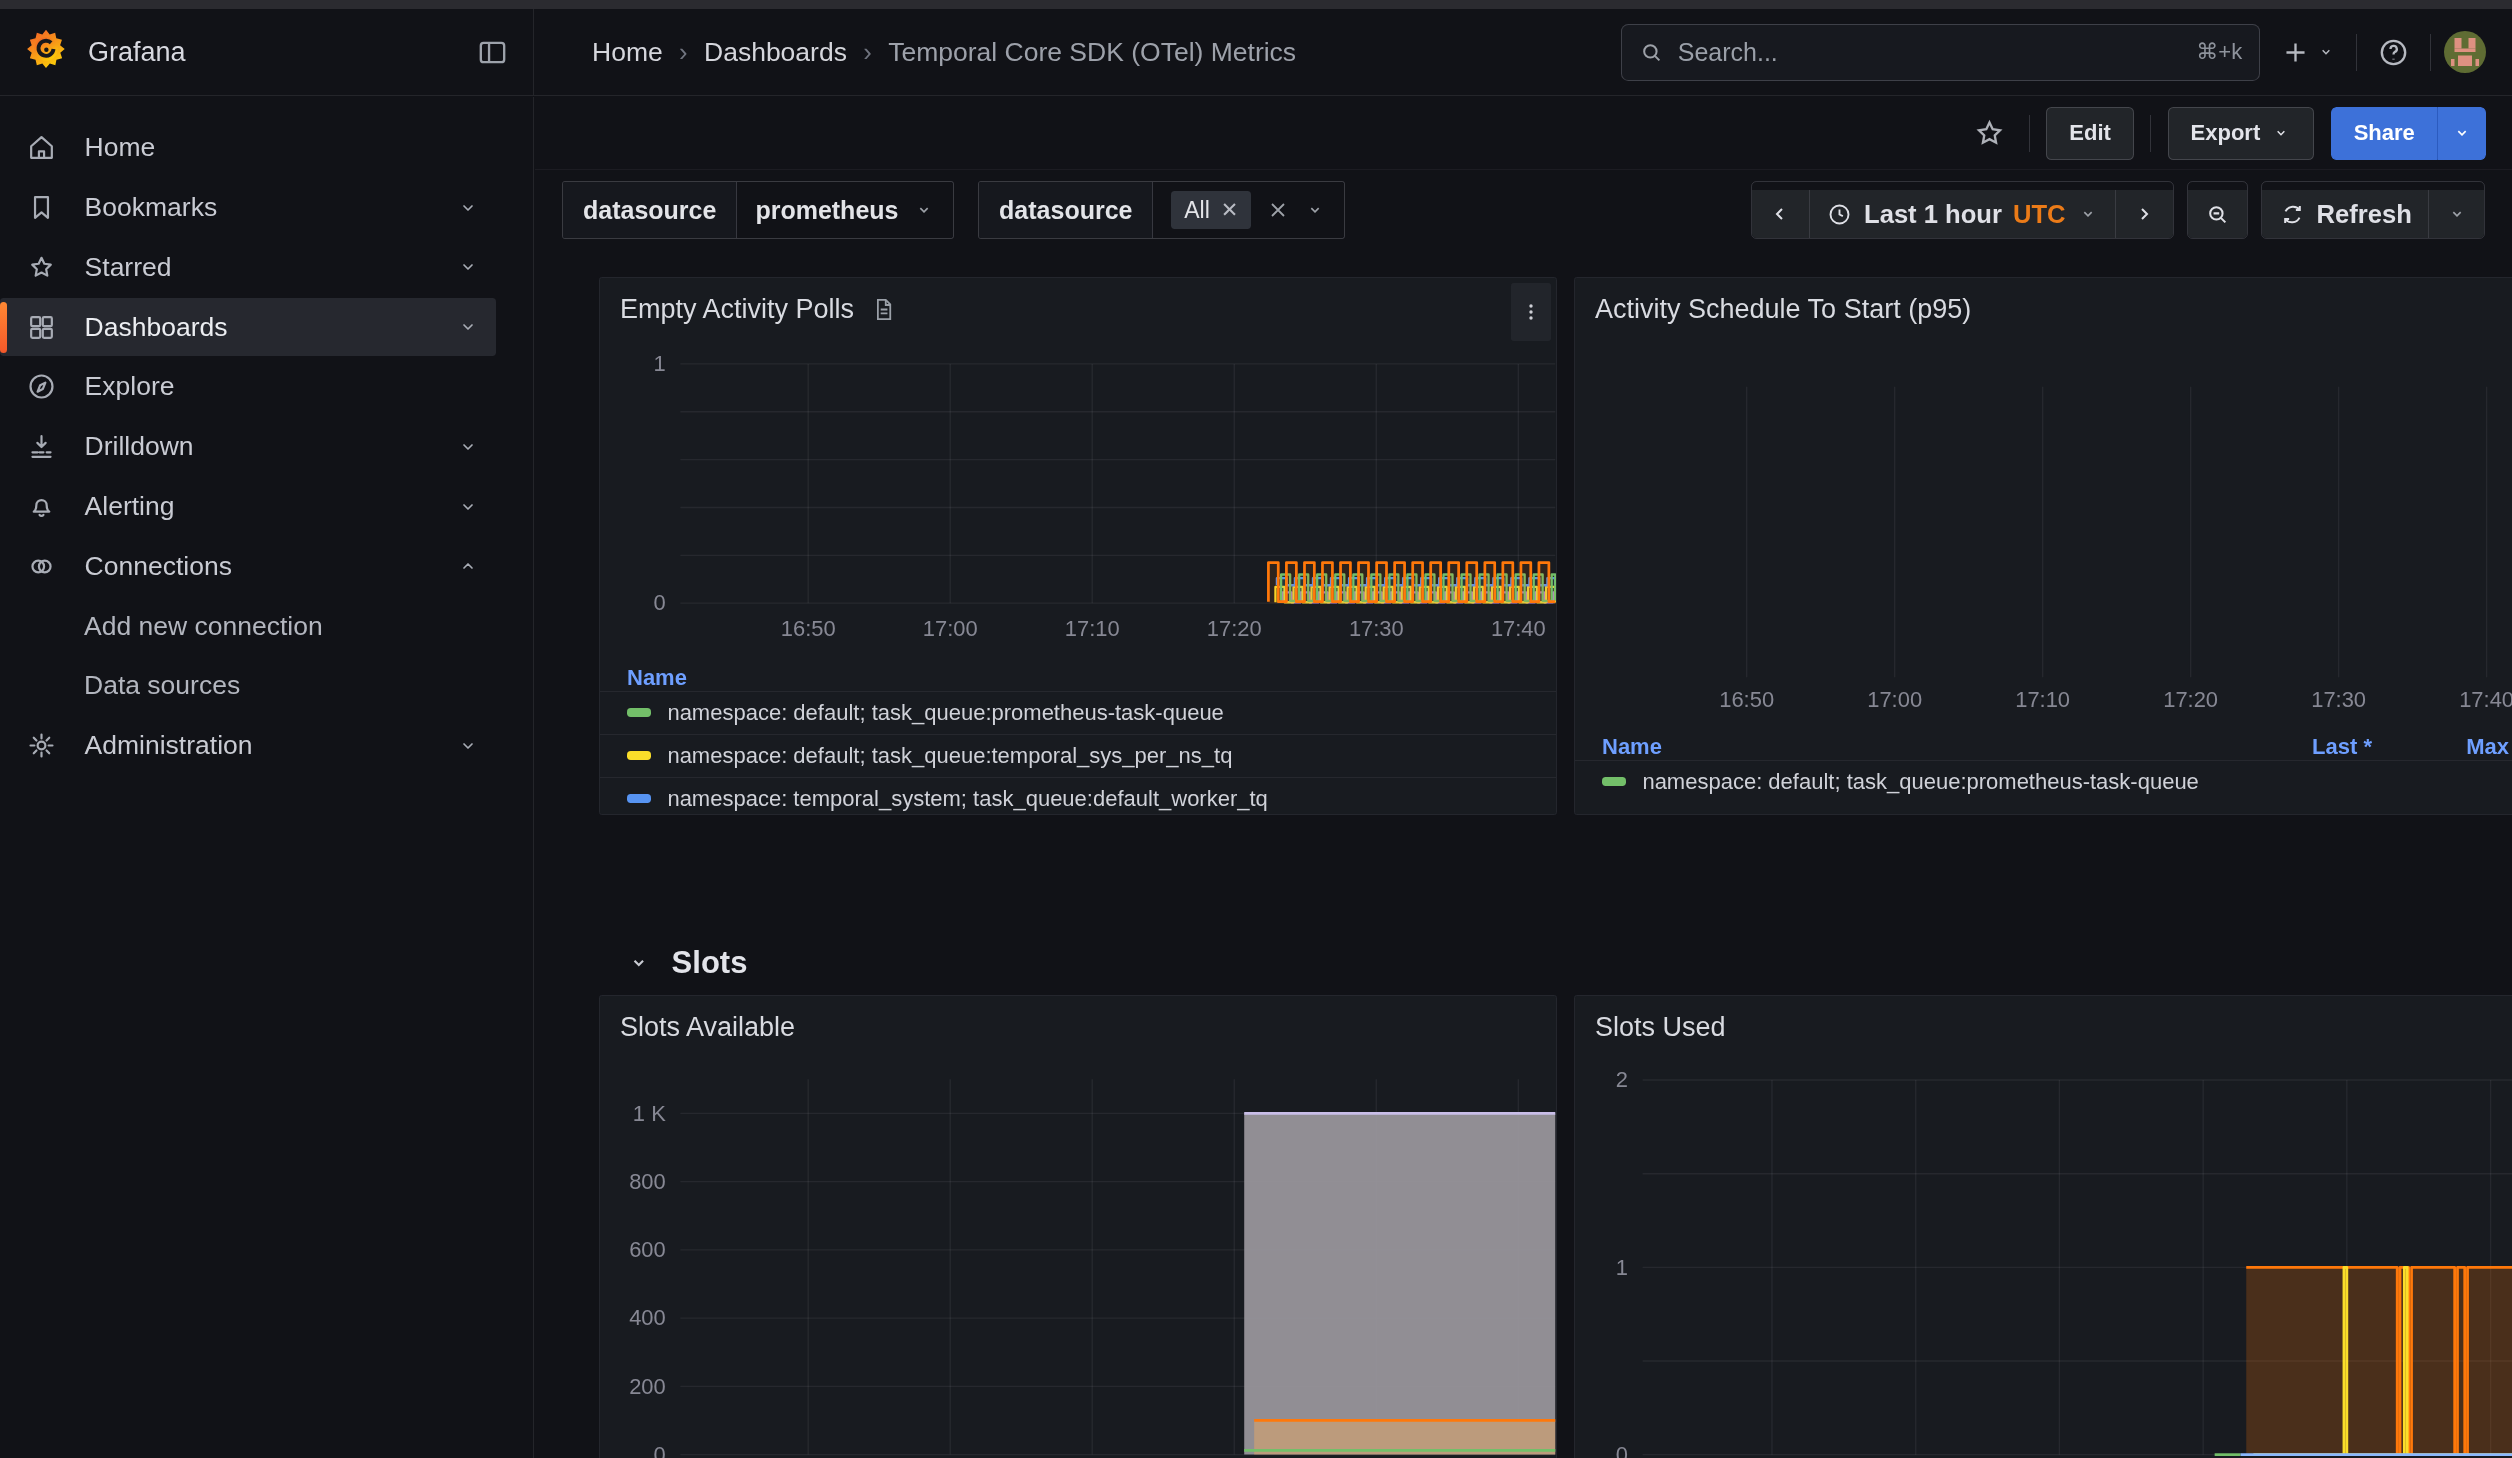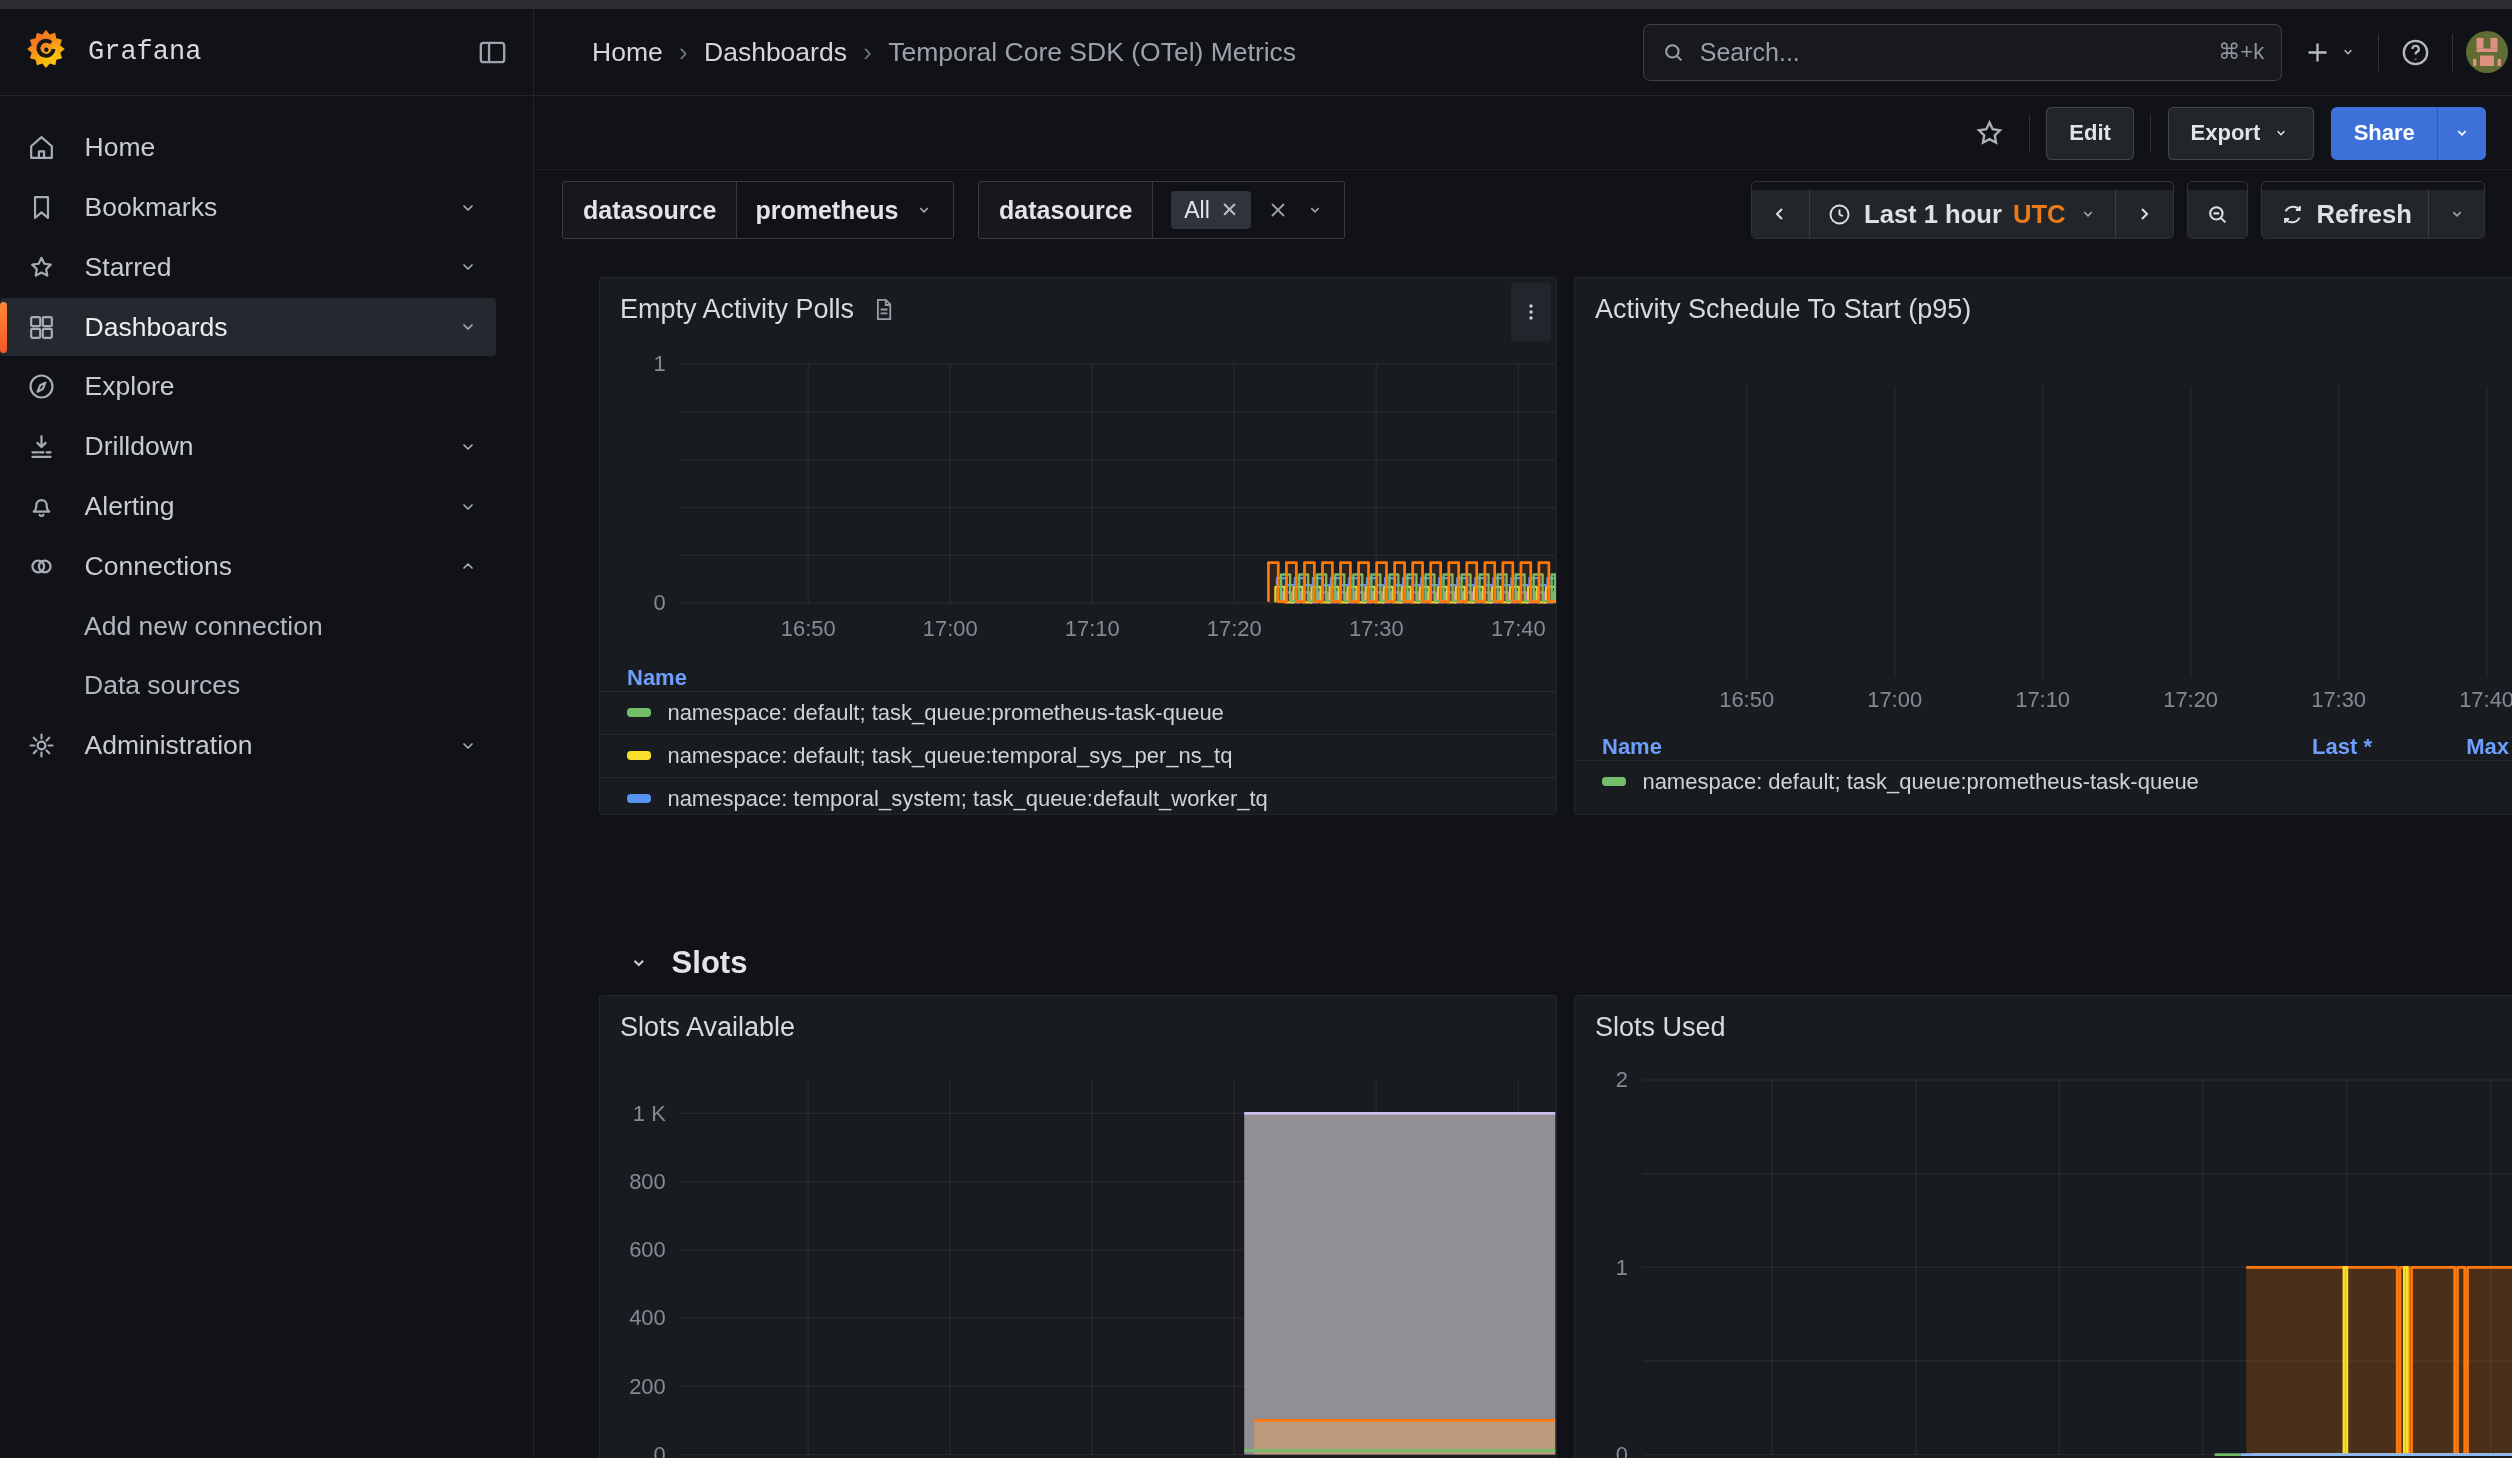--- a/index.html
+++ b/index.html
@@ -9,27 +9,27 @@
     font-family:"Liberation Sans","DejaVu Sans",sans-serif;
     position:relative; font-size:25.6px;
   }
   .os-strip { position:absolute; top:0; left:0; width:2512px; height:9px; background:#2b2b30; }
 
   
   .topnav { position:absolute; top:9px; left:0; right:0; height:87px; display:flex; align-items:stretch;
             border-bottom:0.9px solid rgba(204,204,220,0.10); background:#111217; }
   .nav-left { width:534px; flex:0 0 534px; display:flex; align-items:center; padding:0 24px;
               border-right:0.9px solid rgba(204,204,220,0.10); }
-  .brand { font-size:27px; font-weight:500; color:#d8d9e0; margin-left:20px;font-family:Liberation Mono, monospace; }
+  .brand { font-size:27px; font-weight:500; color:#d8d9e0; margin-left:20px; }
   .dock-btn { margin-left:auto; color:#9da2ab; display:flex; }
   .nav-mid { flex:1; display:flex; align-items:center; padding-left:58px; gap:16.4px; }
   .crumb { font-size:26.5px; color:#d5d6dc; font-weight:500; }
   .crumb.last { color:#9da1aa; font-weight:400; }
   .crumb-sep { color:#70747f; font-size:25.6px; }
-  .nav-right { display:flex; align-items:center; padding-right:4px; gap:12.8px; }
+  .nav-right { display:flex; align-items:center; padding-right:26px; gap:12.8px; }
   .searchbox { width:639px; height:57px; border:0.9px solid rgba(204,204,220,0.22); border-radius:7.3px;
                background:#17191f; display:flex; align-items:center; padding:0 16.4px; gap:12.8px; }
   .searchbox .ph { color:#9a9fa8; font-size:25px; flex:1; }
   .searchbox .kbd { color:#8e939c; font-size:22px; }
   .iconbtn { color:#b6b9c1; display:flex; align-items:center; gap:5.5px; padding:0 7.3px; }
   .vdiv { width:0.9px; height:37px; background:rgba(204,204,220,0.18); }
   .avatar { width:42px; height:42px; border-radius:50%; overflow:hidden; flex:0 0 42px; }
 
   
   .sidebar { position:absolute; top:97px; left:0; width:534px; bottom:0;

